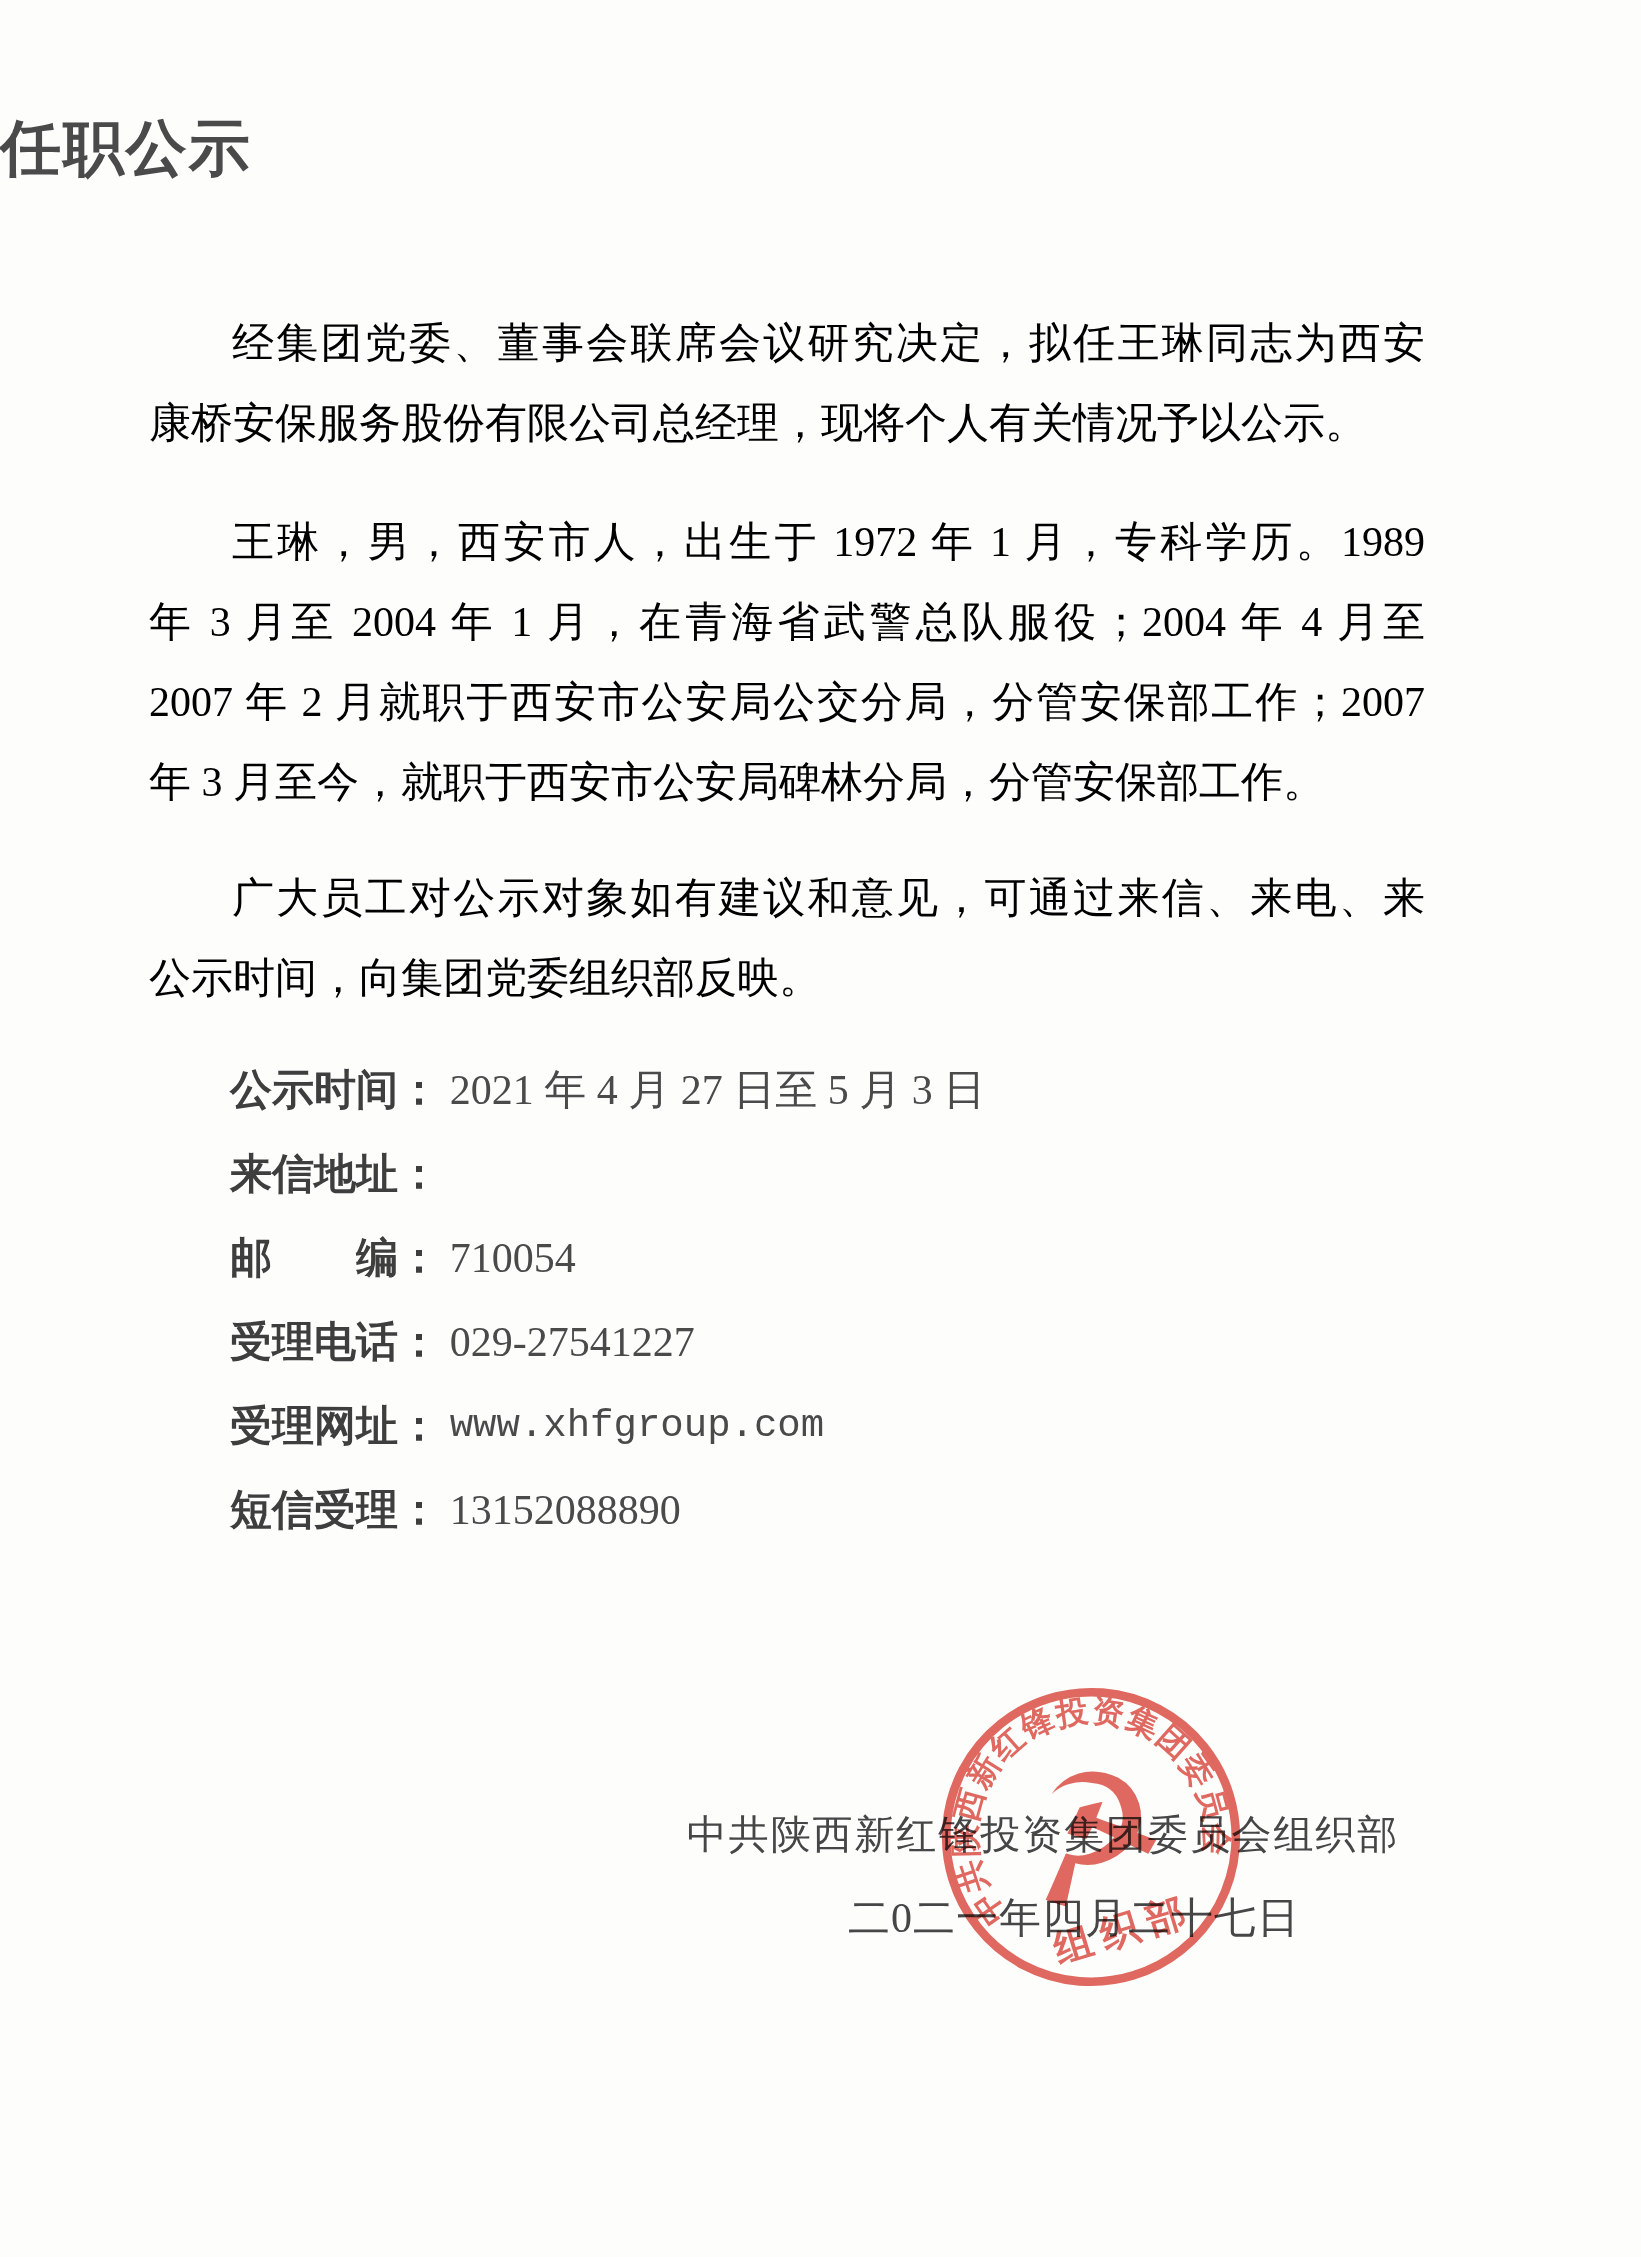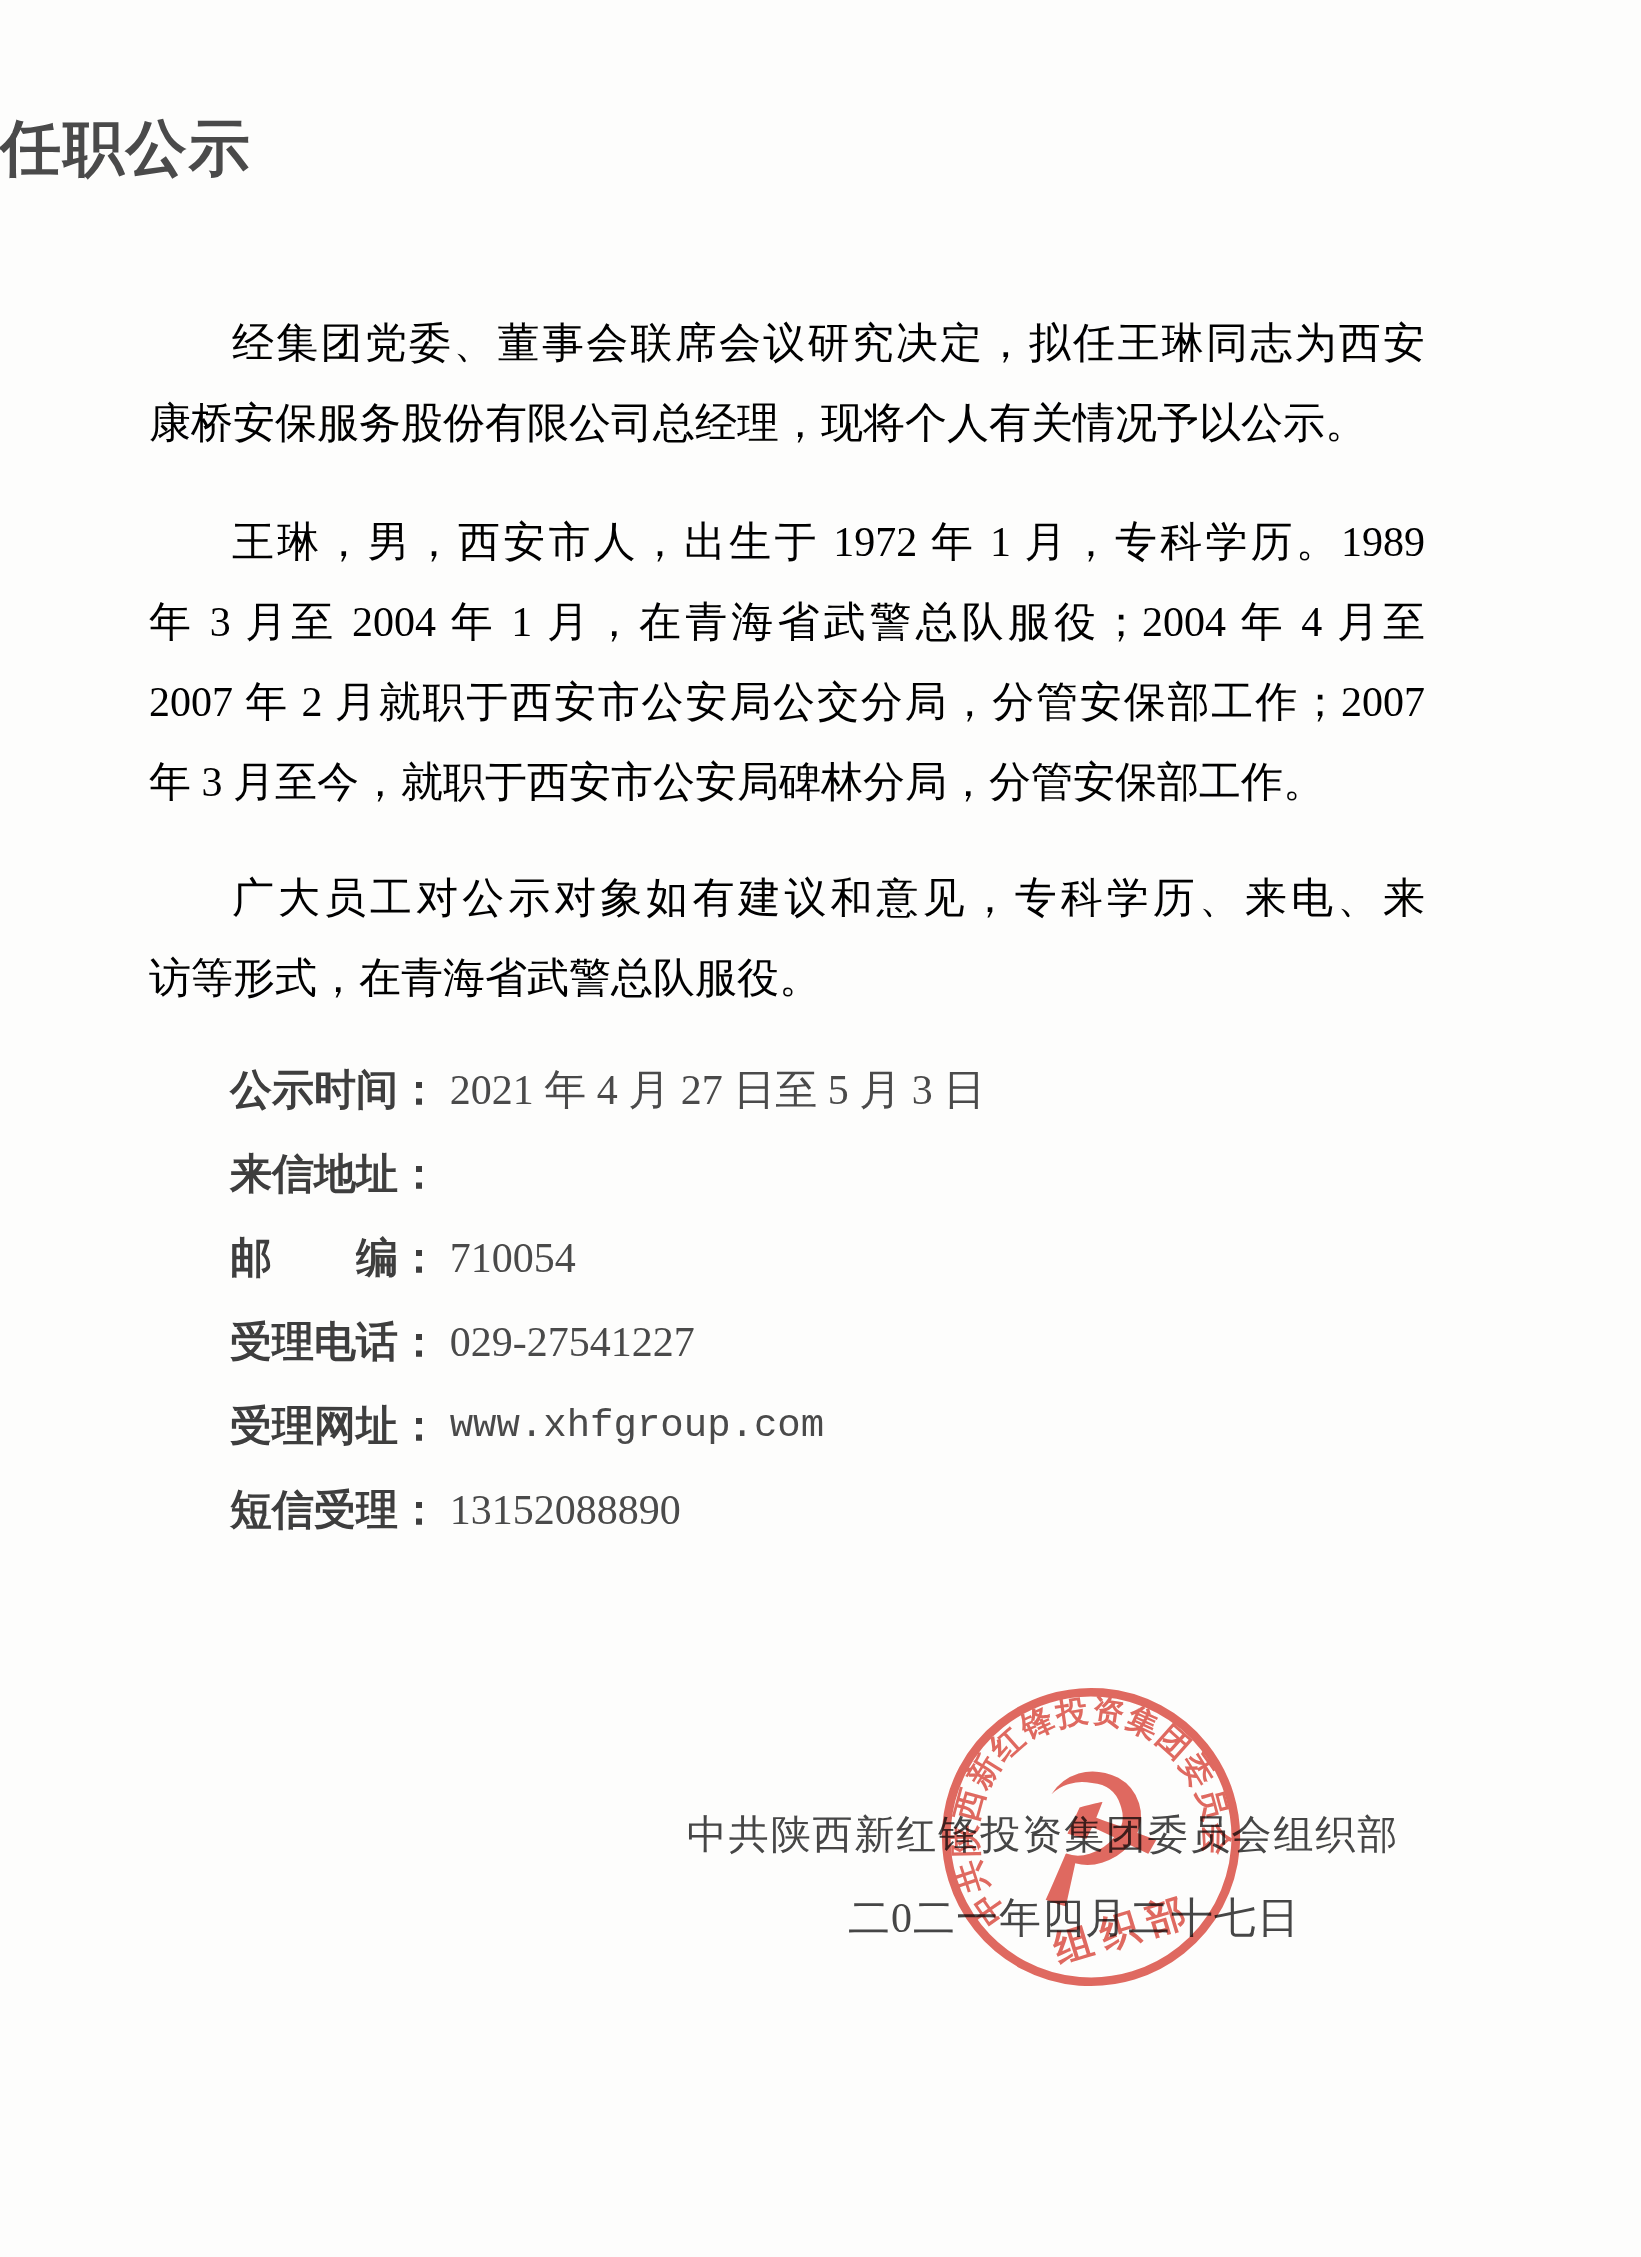--- a/index.html
+++ b/index.html
@@ -133,22 +133,22 @@
   </div>
 
   <div class="para" id="p2">
     <div class="pline indent">王琳，男，西安市人，出生于 1972 年 1 月，专科学历。1989</div>
     <div class="pline">年 3 月至 2004 年 1 月，在青海省武警总队服役；2004 年 4 月至</div>
     <div class="pline">2007 年 2 月就职于西安市公安局公交分局，分管安保部工作；2007</div>
     <div class="pline last">年 3 月至今，就职于西安市公安局碑林分局，分管安保部工作。</div>
   </div>
 
   <div class="para" id="p3">
-    <div class="pline indent">广大员工对公示对象如有建议和意见，专科学历、来电、来</div>
-    <div class="pline last">访等形式，在青海省武警总队服役。</div>
+    <div class="pline indent">广大员工对公示对象如有建议和意见，可通过来信、来电、来</div>
+    <div class="pline last">公示时间，向集团党委组织部反映。</div>
   </div>
 
   <div class="info">
     <div class="info-row">
       <span class="info-label">公示时间：</span>
       <span class="info-value">2021 年 4 月 27 日至 5 月 3 日</span>
     </div>
     <div class="info-row">
       <span class="info-label">来信地址：</span>
     </div>

